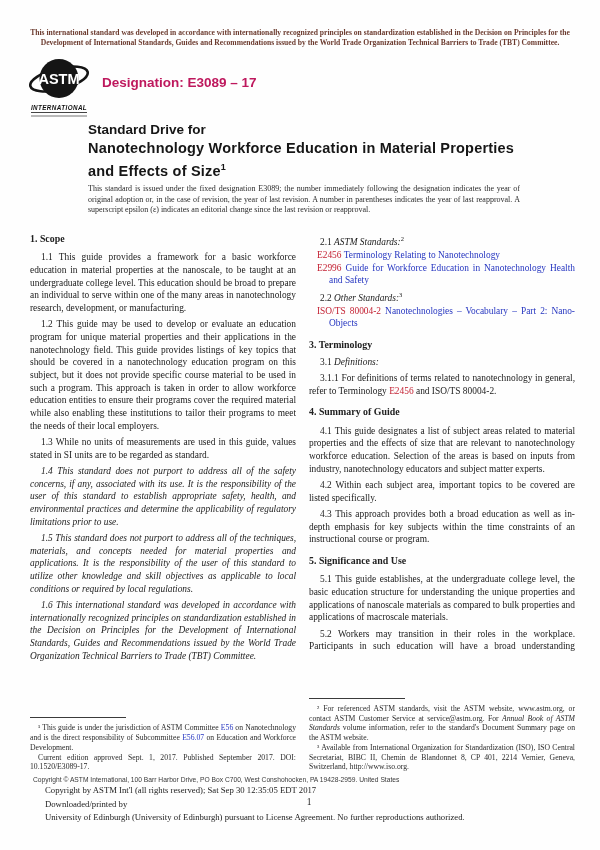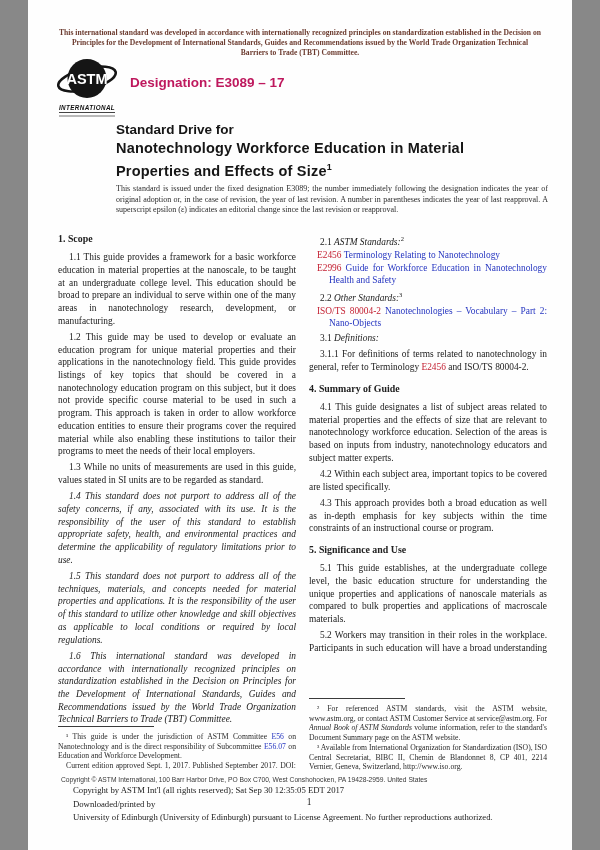--- a/index.html
+++ b/index.html
@@ -1,18 +1,18 @@
 <!DOCTYPE html>
 <html><head>
 <meta charset="utf-8">
 <style>
   * { margin:0; padding:0; box-sizing:border-box; }
   html,body { background:#888; }
   .page {
-    position:relative; width:544px; height:850px; margin:0 auto;
+    position:relative; width:600px; height:850px; margin:0 auto;
     background:#fefefe; color:#212121; overflow:hidden;
     font-family:"Liberation Serif", serif;
   }
   
   .notice {
     position:absolute; top:28px; left:30px; right:30px;
     font-size:7.6px; line-height:10px; font-weight:bold;
     text-align:center; color:#6b3a2e;
   }
   
@@ -110,20 +110,21 @@
       </div>
     </div>
 
     <div class="col">
       <div class="sub"><span>2.1 </span><span class="em">ASTM Standards:</span><sup class="fnmark">2</sup></div>
       <div class="ref"><span class="lr">E2456</span><span class="lb"> Terminology Relating to Nanotechnology</span></div>
       <div class="ref"><span class="lr">E2996</span><span class="lb"> Guide for Workforce Education in Nanotechnology Health and Safety</span></div>
       <div class="sub"><span>2.2 </span><span class="em">Other Standards:</span><sup class="fnmark">3</sup></div>
       <div class="ref"><span class="lr">ISO/TS 80004-2</span><span class="lb"> Nanotechnologies – Vocabulary – Part 2: Nano-Objects</span></div>
 
+      <div class="sec-h">3. Terminology</div>
       <div class="sub"><span>3.1 </span><span class="em">Definitions:</span></div>
       <div class="para"><span>3.1.1 For definitions of terms related to nanotechnology in general, refer to Terminology </span><span class="lr">E2456</span><span> and ISO/TS 80004-2.</span></div>
 
       <div class="sec-h">4. Summary of Guide</div>
       <div class="para">4.1 This guide designates a list of subject areas related to material properties and the effects of size that are relevant to nanotechnology workforce education. Selection of the areas is based on inputs from industry, nanotechnology educators and subject matter experts.</div>
       <div class="para">4.2 Within each subject area, important topics to be covered are listed specifically.</div>
       <div class="para">4.3 This approach provides both a broad education as well as in-depth emphasis for key subjects within the time constraints of an instructional course or program.</div>
 
       <div class="sec-h">5. Significance and Use</div>
       <div class="para">5.1 This guide establishes, at the undergraduate college level, the basic education structure for understanding the unique properties and applications of nanoscale materials as compared to bulk properties and applications of macroscale materials.</div>

